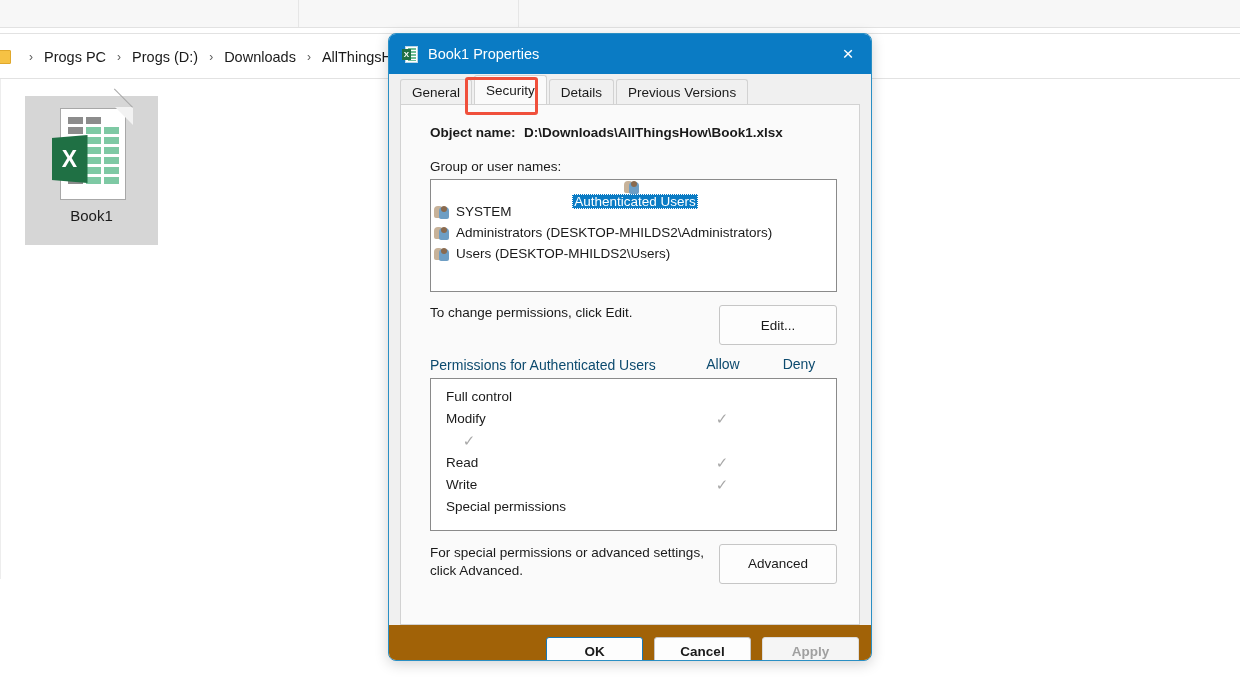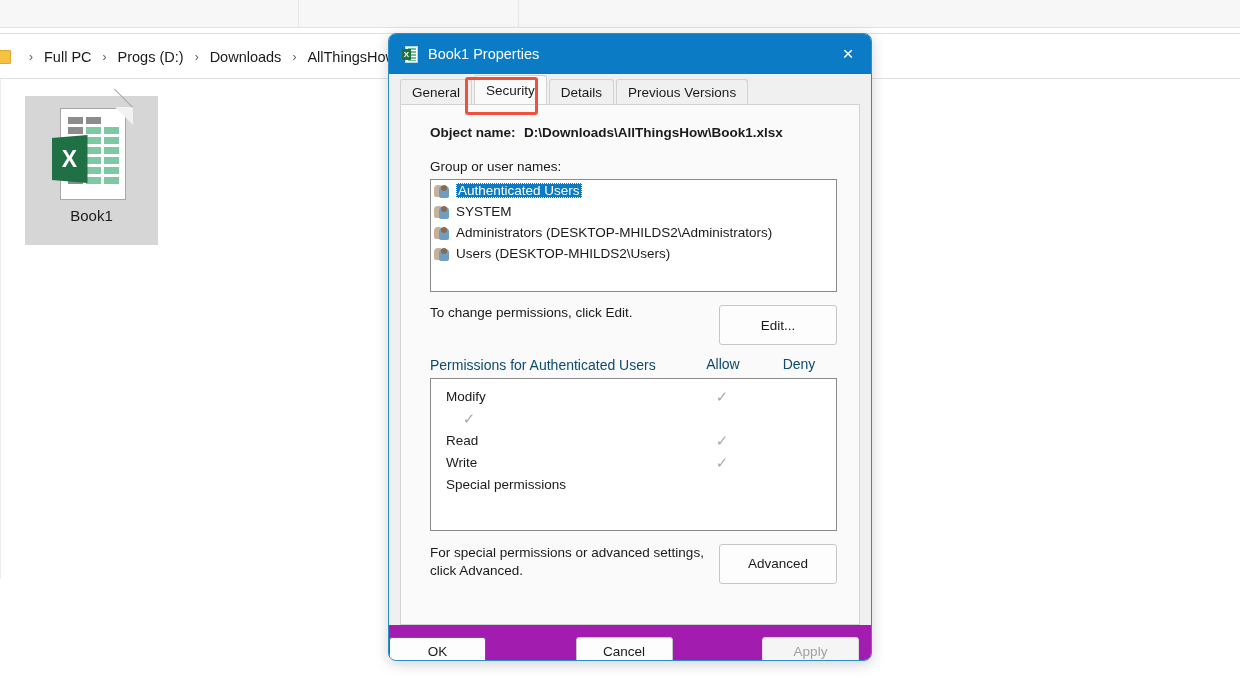--- a/index.html
+++ b/index.html
@@ -307,20 +307,21 @@
     display: flex;
     align-items: center;
     height: 21px;
     padding-left: 3px;
     font-size: 13.5px;
     color: #1a1a1a;
     cursor: default;
   }
   .list-row.selected {
     color: #ffffff;
+    flex-direction: column;
   }
   .list-row.selected .row-text {
     background: #0a7bc4;
     outline: 1px dotted #ffffff;
     outline-offset: -1px;
     padding: 0 2px;
   }
   .users-icon {
     position: relative;
     width: 16px; height: 14px;
@@ -413,24 +414,25 @@
     font-size: 13.5px;
     color: #1a1a1a;
     line-height: 1.35;
   }
 
   .footer {
     position: relative;
     height: 52px;
     display: flex;
     align-items: center;
-    justify-content: space-between;
+    justify-content: flex-end;
     padding-right: 12px;
     gap: 11px;
-    background: #a21caf;
+    background: #a16207;
+    font-weight: bold;
   }
   .fbtn {
     width: 97px; height: 28px;
     background: #fdfdfd;
     border: 1px solid #c6c6c6;
     border-radius: 3px;
     font-size: 13.5px;
     color: #1a1a1a;
     display: flex;
     align-items: center;
@@ -457,21 +459,21 @@
     <div class="exp-tabsep" style="left:298px;"></div>
     <div class="exp-tabsep" style="left:518px;"></div>
     <div class="exp-line" style="top:27px;"></div>
     <div class="exp-line" style="top:33px;"></div>
 
     <div class="exp-addrbar"></div>
 
     <div class="breadcrumb">
       <div class="bc-folder"></div>
       <span class="bc-sep">›</span>
-      <span class="bc-item">Full PC</span>
+      <span class="bc-item">Progs PC</span>
       <span class="bc-sep">›</span>
       <span class="bc-item">Progs (D:)</span>
       <span class="bc-sep">›</span>
       <span class="bc-item">Downloads</span>
       <span class="bc-sep">›</span>
       <span class="bc-item">AllThingsHow</span>
     </div>
 
     <div class="exp-line" style="top:78px;"></div>
     <div class="exp-body"></div>
@@ -582,20 +584,25 @@
       </div>
 
       <div class="perm-head">
         <span class="perm-head-title">Permissions for Authenticated Users</span>
         <span class="perm-head-allow">Allow</span>
         <span class="perm-head-deny">Deny</span>
       </div>
 
       <div class="permbox">
         <div class="perm-row">
+          <span class="perm-name">Full control</span>
+          <span class="perm-allow"></span>
+          <span class="perm-deny"></span>
+        </div>
+        <div class="perm-row">
           <span class="perm-name">Modify</span>
           <span class="perm-allow">✓</span>
           <span class="perm-deny"></span>
         </div>
         <div class="perm-row">
           <span class="perm-allow">✓</span>
           <span class="perm-deny"></span>
         </div>
         <div class="perm-row">
           <span class="perm-name">Read</span>

